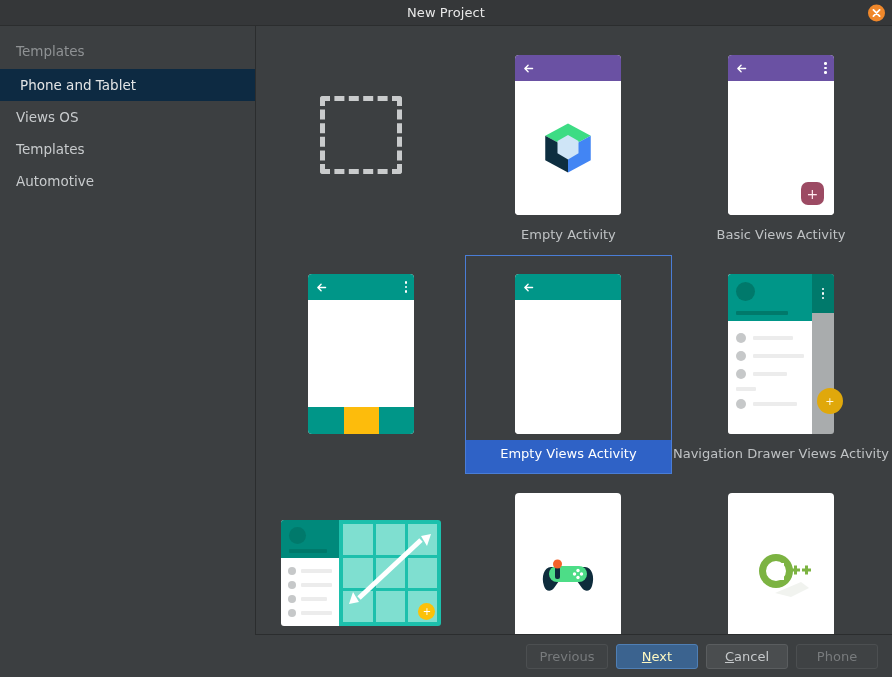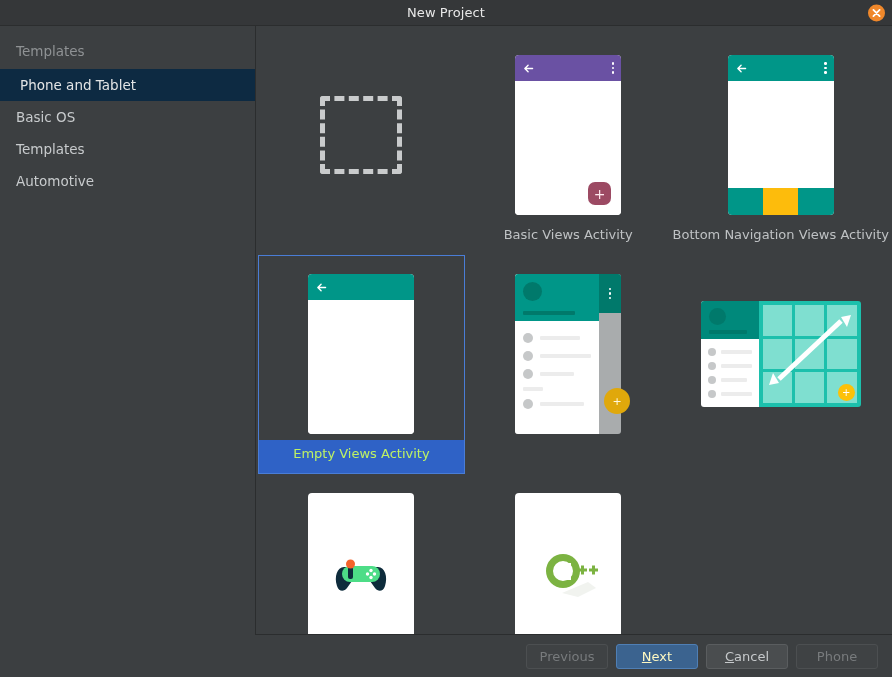--- a/index.html
+++ b/index.html
@@ -76,21 +76,21 @@
   .thumb-wrap {
     height: 172px; width: 100%;
     display: flex; align-items: center; justify-content: center;
   }
   .cell-label {
     font-size: 13px; color: #bfc2c4;
     width: 100%; text-align: center;
     padding: 6px 0 12px 0;
     white-space: nowrap;
   }
-  .cell.selected .cell-label { background: #2f62c6; color: #bef264; }
+  .cell.selected .cell-label { background: #2f62c6; color: #ffffff; }
 
   
   .phone {
     width: 106px; height: 160px;
     background: #ffffff; border-radius: 4px;
     overflow: hidden; position: relative;
     display: flex; flex-direction: column;
   }
   .phone.compose { background: #fdfbff; }
   .appbar {
@@ -227,39 +227,59 @@
   </div>
 
   <div class="body">
 
     <div class="sidebar">
       <div class="side-header">Templates</div>
       <div class="side-item selected">
         <span>Phone and Tablet</span>
       </div>
       <div class="side-item">
-        <span>Basic OS</span>
+        <span>Views OS</span>
       </div>
       <div class="side-item">
         <span>Templates</span>
       </div>
       <div class="side-item">
         <span>Automotive</span>
       </div>
     </div>
 
     <div class="content">
       <div class="grid">
 
         <div class="cell">
           <div class="thumb-wrap">
             <div class="dashed-box"></div>
           </div>
         </div>
 
+        <div class="cell">
+          <div class="thumb-wrap">
+            <div class="phone compose">
+              <div class="appbar purple">
+                <svg class="arrow-ico" viewBox="0 0 16 16">
+                  <path d="M13 8 H4 M7.5 4 L3.5 8 L7.5 12" stroke="#ffffff" stroke-width="1.7" fill="none" stroke-linecap="round" stroke-linejoin="round"></path>
+                </svg>
+              </div>
+              <div class="phone-body">
+                <svg class="compose-logo" width="56" height="56" viewBox="0 0 64 64">
+                  <polygon points="32,4 58,18 32,32 6,18" fill="#3ddc84"></polygon>
+                  <polygon points="6,18 32,32 32,60 6,46" fill="#0d2e40"></polygon>
+                  <polygon points="58,18 58,46 32,60 32,32" fill="#4285f4"></polygon>
+                  <polygon points="32,17 44,24 44,38 32,45 20,38 20,24" fill="#cfe5f7"></polygon>
+                </svg>
+              </div>
+            </div>
+          </div>
+          <div class="cell-label">Empty Activity</div>
+        </div>
 
         <div class="cell">
           <div class="thumb-wrap">
             <div class="phone">
               <div class="appbar purple">
                 <svg class="arrow-ico" viewBox="0 0 16 16">
                   <path d="M13 8 H4 M7.5 4 L3.5 8 L7.5 12" stroke="#ffffff" stroke-width="1.7" fill="none" stroke-linecap="round" stroke-linejoin="round"></path>
                 </svg>
                 <span class="dots">
                     <i></i>
@@ -291,21 +311,20 @@
                   </span>
               </div>
               <div class="phone-body"></div>
               <div class="bottomnav">
                 <span class="bn-teal"></span>
                 <span class="bn-yellow"></span>
                 <span class="bn-teal"></span>
               </div>
             </div>
           </div>
-          <div class="cell-label">Bottom Navigation Views Activity</div>
         </div>
 
         <div class="cell selected">
           <div class="thumb-wrap">
             <div class="phone">
               <div class="appbar teal">
                 <svg class="arrow-ico" viewBox="0 0 16 16">
                   <path d="M13 8 H4 M7.5 4 L3.5 8 L7.5 12" stroke="#ffffff" stroke-width="1.7" fill="none" stroke-linecap="round" stroke-linejoin="round"></path>
                 </svg>
               </div>
@@ -349,20 +368,21 @@
                   </div>
                   <div class="nd-div"></div>
                   <div class="nd-row">
                     <span class="nd-dot"></span>
                     <span class="nd-bar" style="width:44px"></span>
                   </div>
                 </div>
               </div>
             </div>
           </div>
+          <div class="cell-label">Navigation Drawer Views Activity</div>
         </div>
 
         <div class="cell">
           <div class="thumb-wrap">
             <div class="tablet">
               <div class="tb-left">
                 <div class="tb-head">
                   <div class="tb-avatar"></div>
                   <div class="tb-hline"></div>
                 </div>

